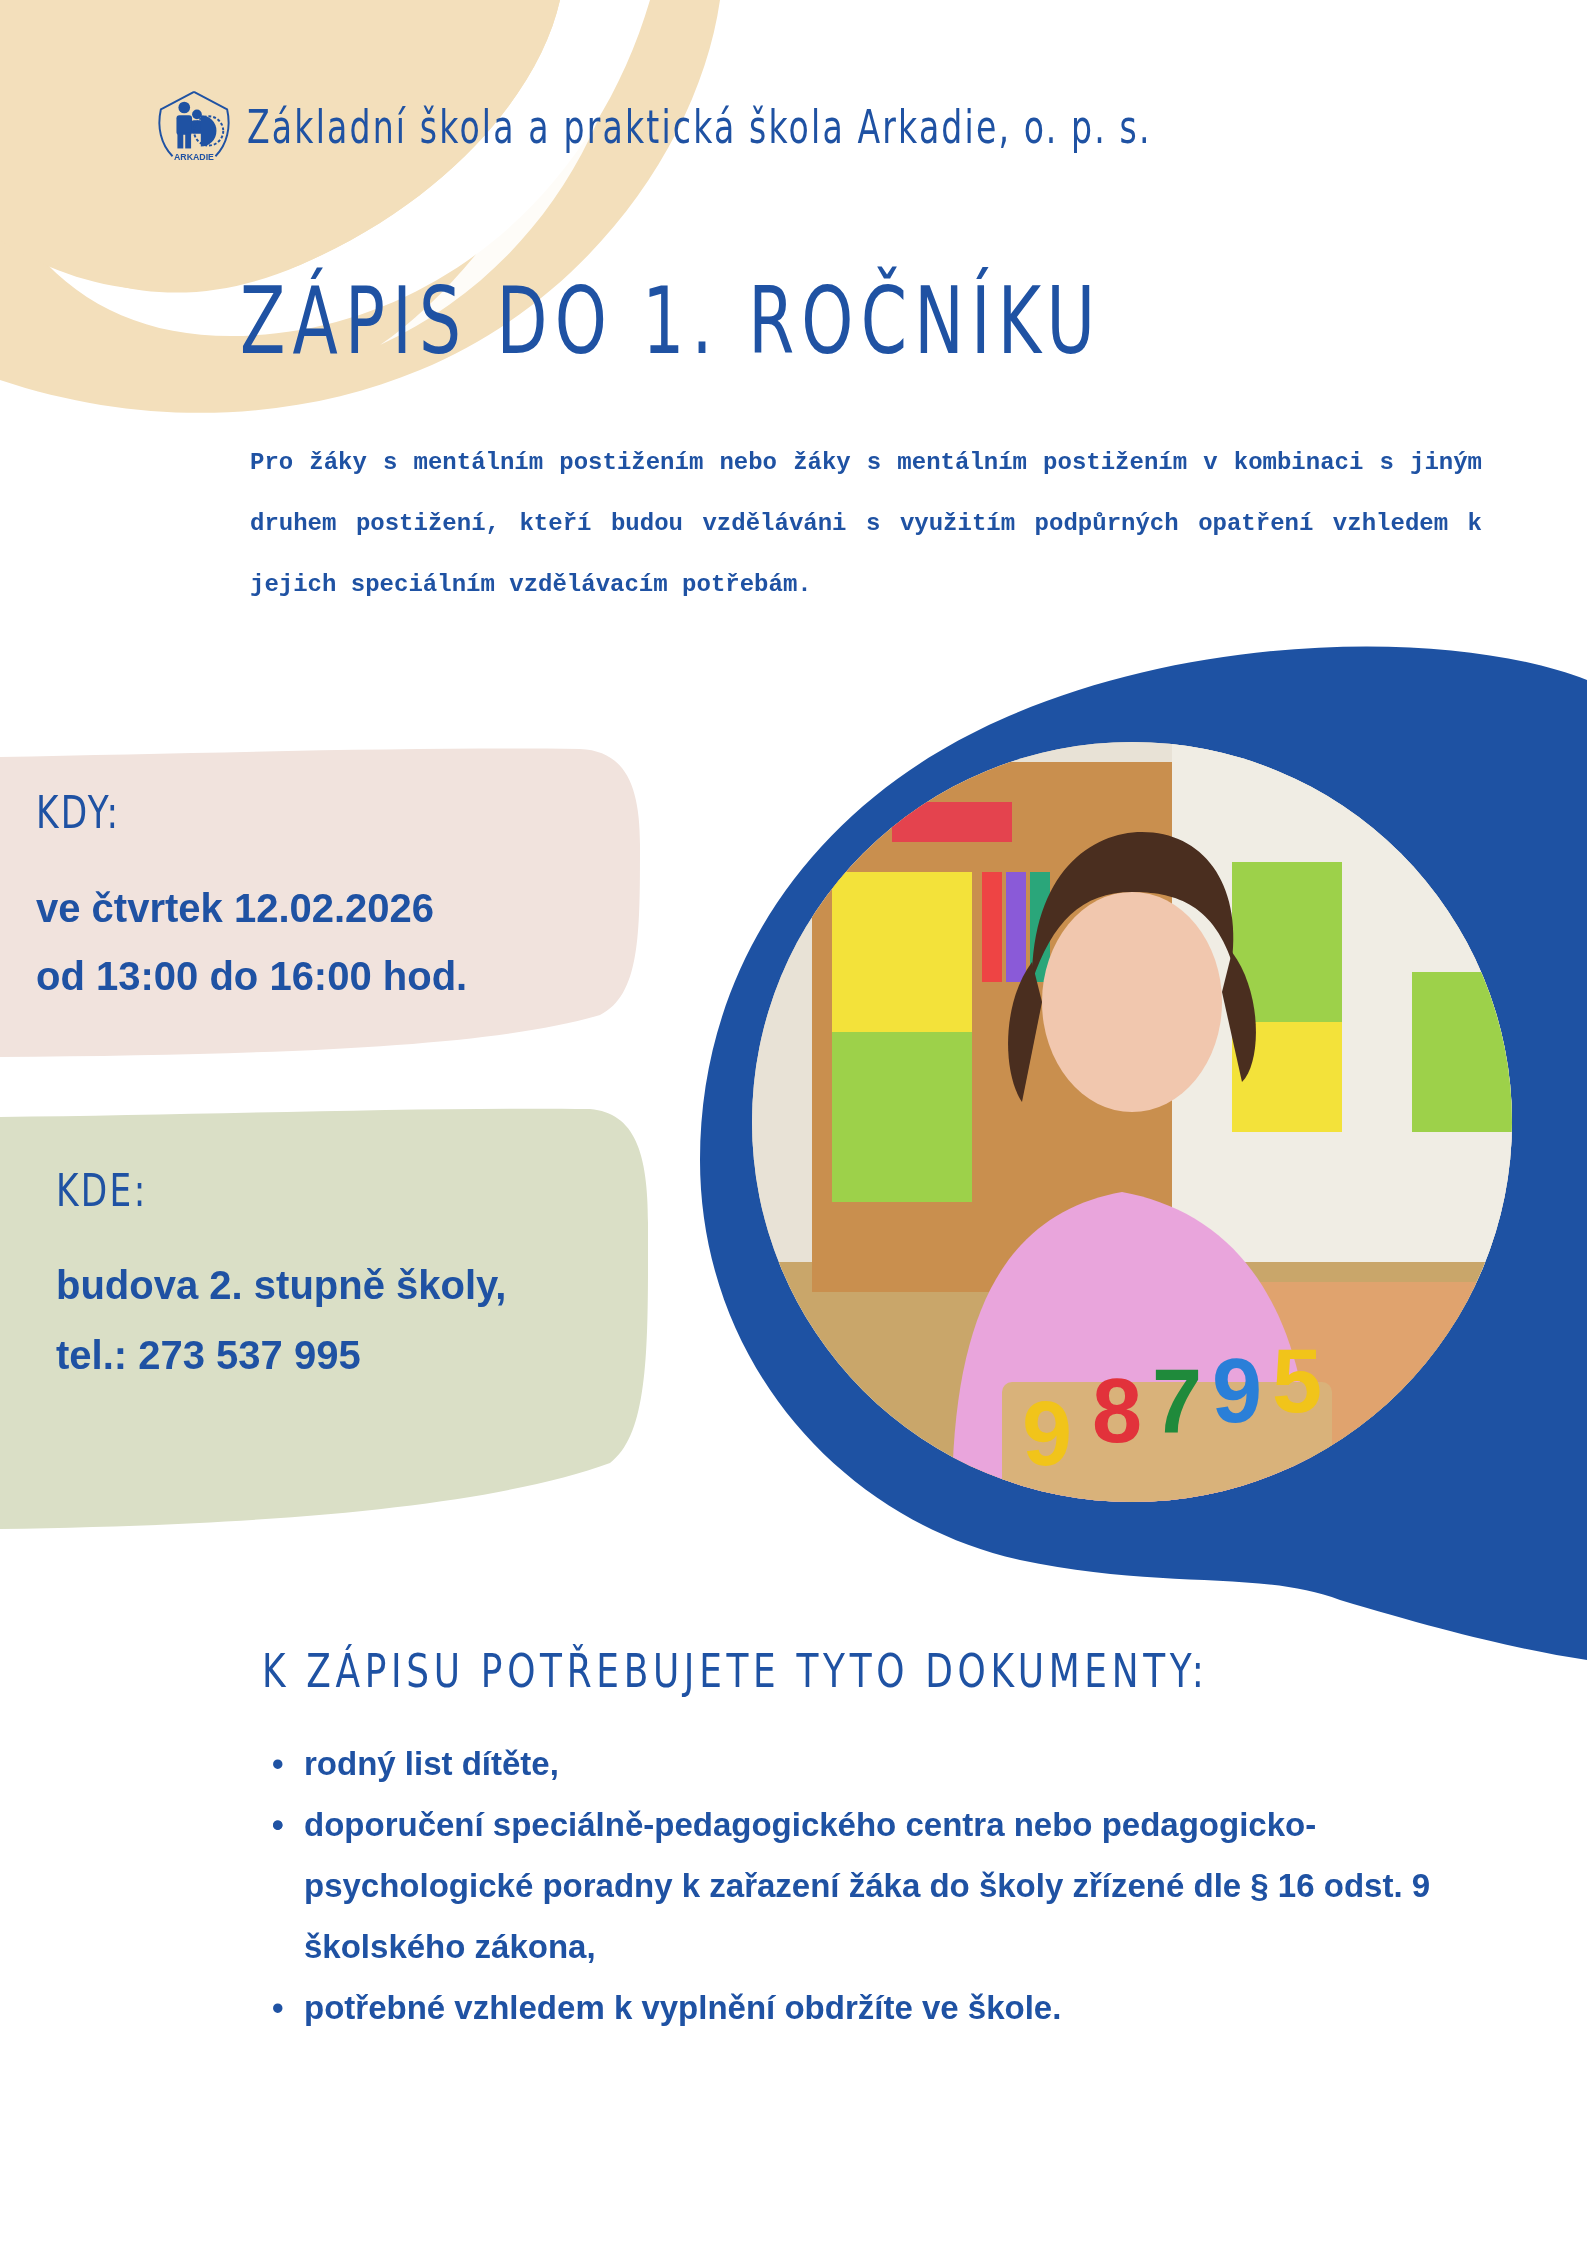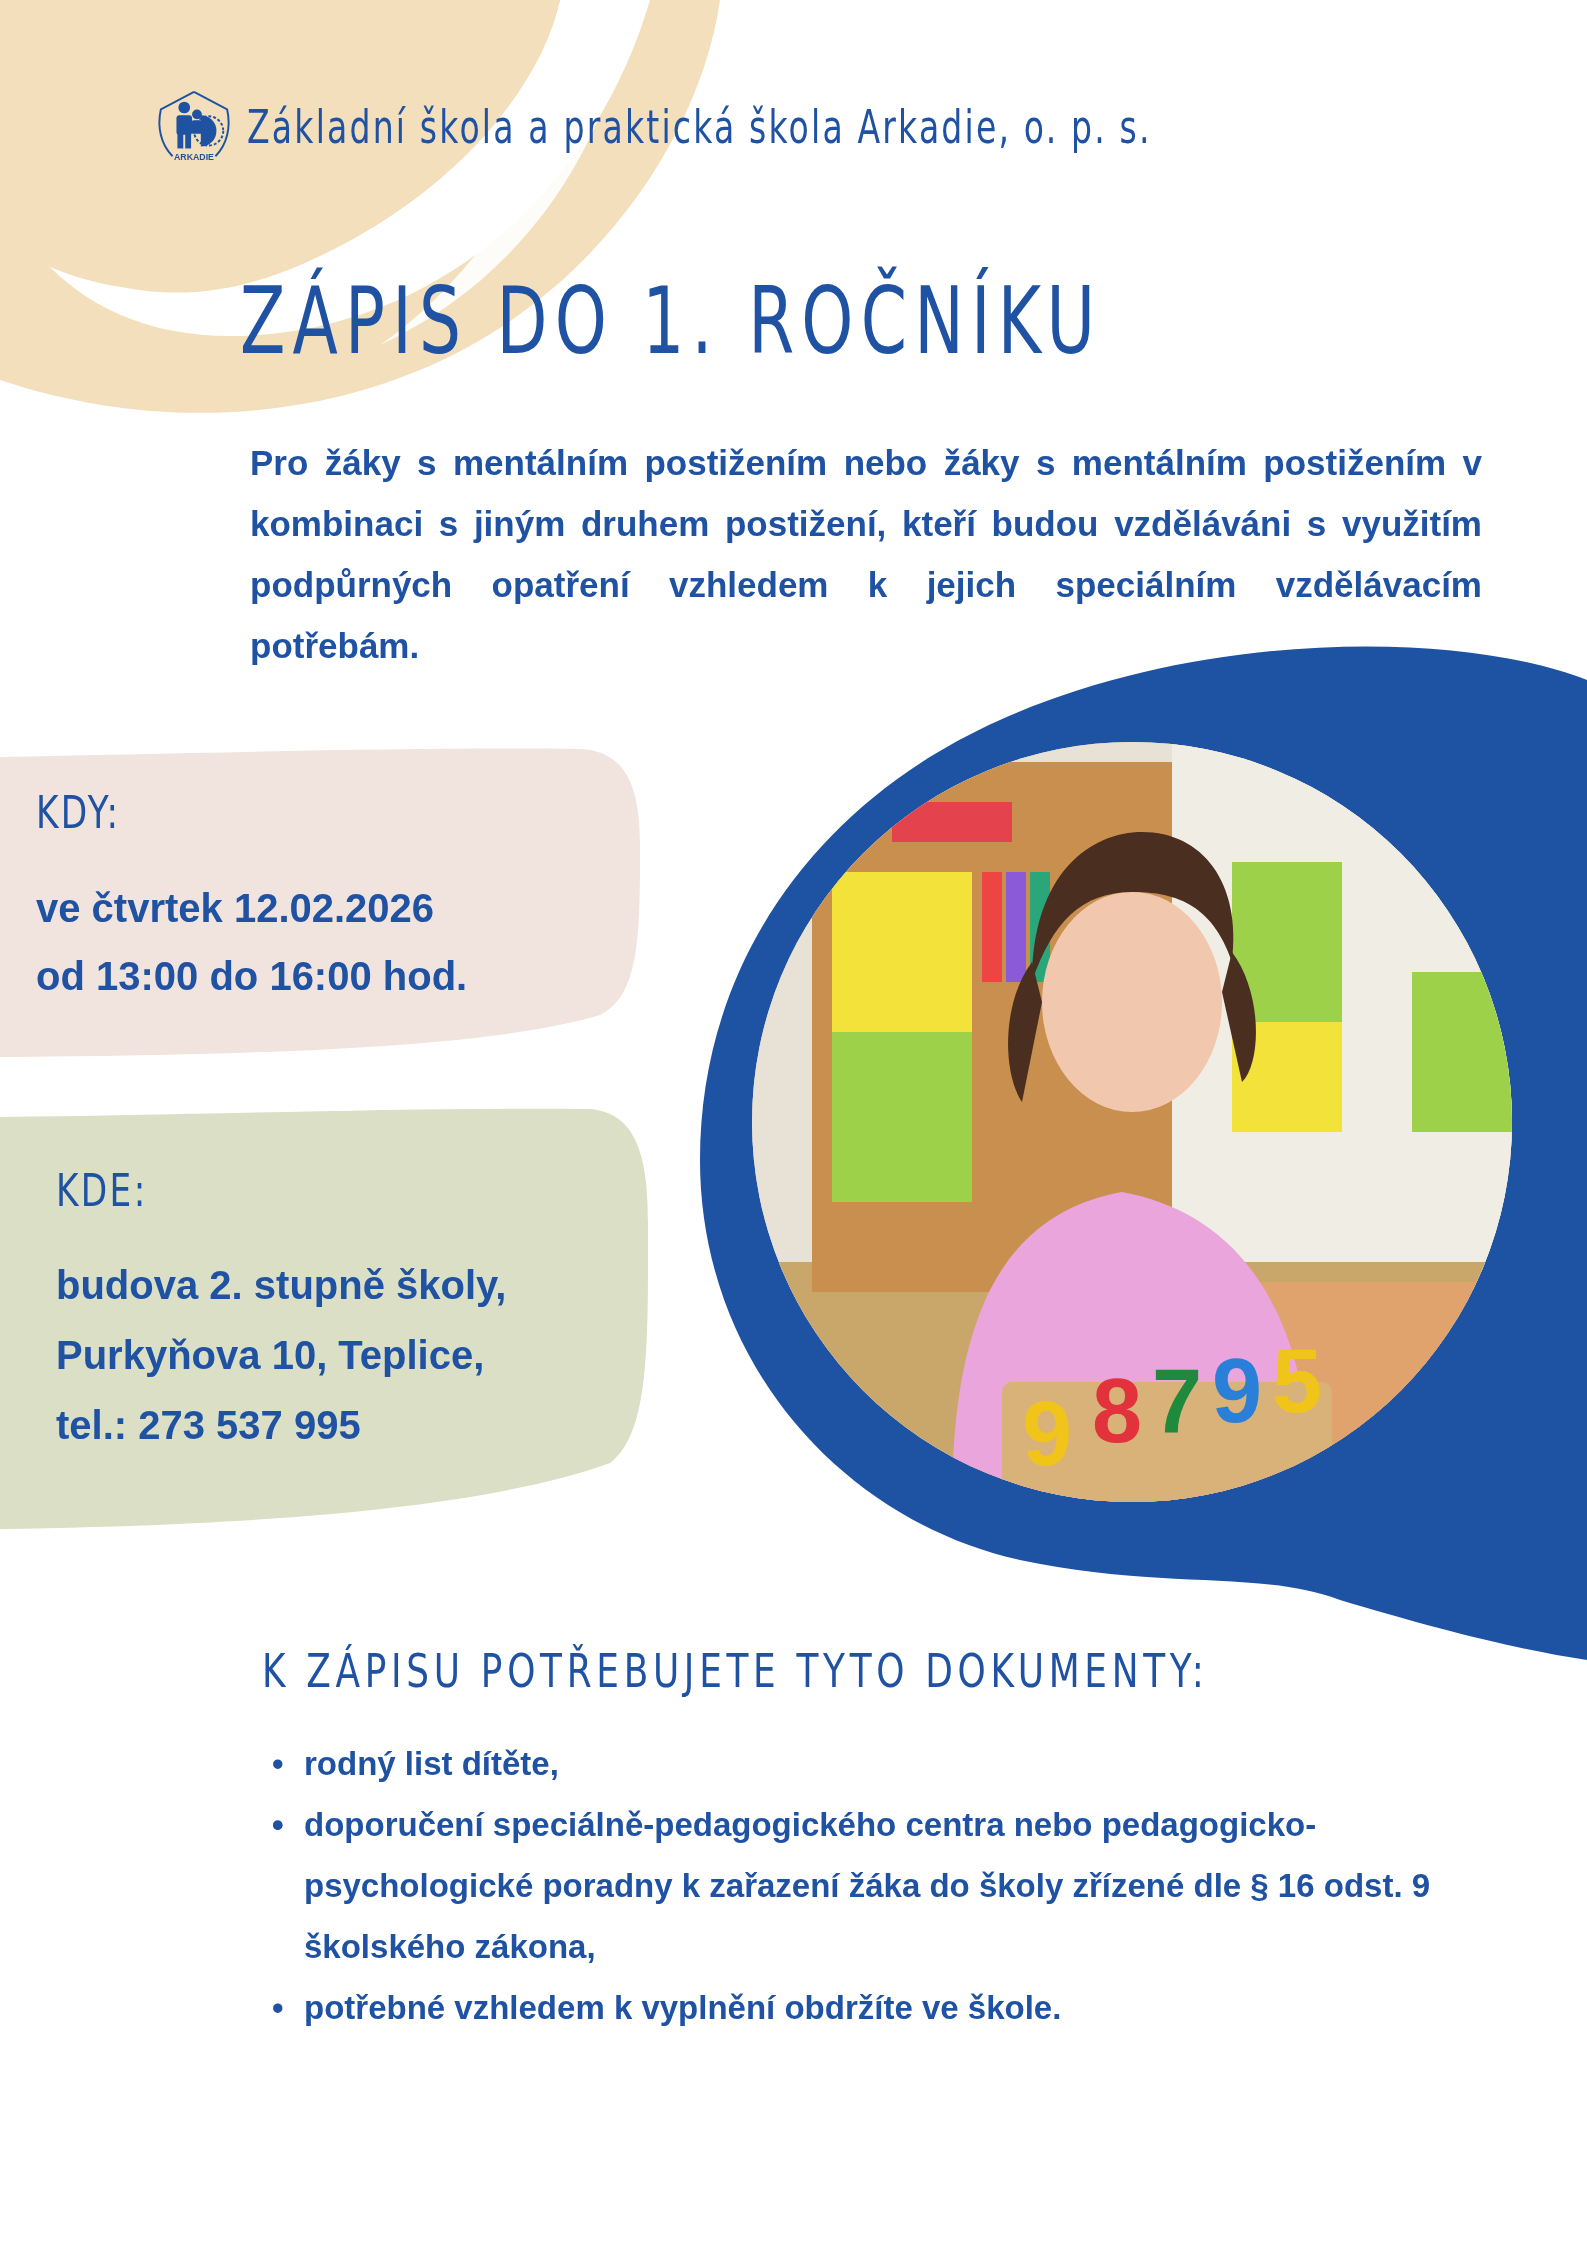--- a/index.html
+++ b/index.html
@@ -26,22 +26,22 @@
     .title {
       position: absolute; left: 240px; top: 268px; z-index: 2;
       font-family: "DejaVu Sans", sans-serif;
       font-size: 92px; letter-spacing: 10px;
       color: #1f52a3; font-weight: normal;
       transform: scaleX(0.72); transform-origin: left center;
       white-space: nowrap; margin: 0;
     }
     .intro {
       position: absolute; left: 250px; top: 432px; width: 1232px; z-index: 2;
-      font-family: Liberation Sans, sans-serif;
-      font-weight: bold; font-size: 35px; line-height: 61px;
+      font-family: Liberation Mono, monospace;
+      font-weight: bold; font-size: 24px; line-height: 61px;
       text-align: justify; color: #1f52a3;
     }
     .info-box {
       position: absolute; z-index: 2;
     }
     .info-box svg { position: absolute; left: 0; top: 0; }
     .info-box .content { position: absolute; }
     .info-label {
       font-family: "DejaVu Sans", sans-serif;
       font-size: 44px; letter-spacing: 3px;
@@ -132,21 +132,20 @@
   </div>
 </div>
 
 <div class="info-box kde">
   <svg width="650" height="440" viewBox="0 0 650 440">
     <path d="M0,24 C200,22 420,14 590,16 C635,20 648,60 648,130 C648,250 650,340 610,370 C500,410 300,432 0,436 Z" fill="#dadfc6"></path>
   </svg>
   <div class="content">
     <div class="info-label">KDE:</div>
     <div class="info-line">budova 2. stupně školy,</div>
-    <div class="info-line">Purkyňova 10, Teplice,</div>
     <div class="info-line">tel.: 273 537 995</div>
   </div>
 </div>
 
 <svg class="blue-blob" width="947" height="1020" viewBox="0 0 947 1020">
   <path d="M947,40 C820,-10 560,-10 360,80 C180,160 60,320 60,520 C60,720 200,880 380,920 C520,950 620,930 700,960 C800,990 880,1010 947,1020 Z" fill="#1e52a3"></path>
 </svg>
 
 <div class="photo">
   <svg width="760" height="760" viewBox="0 0 760 760">

